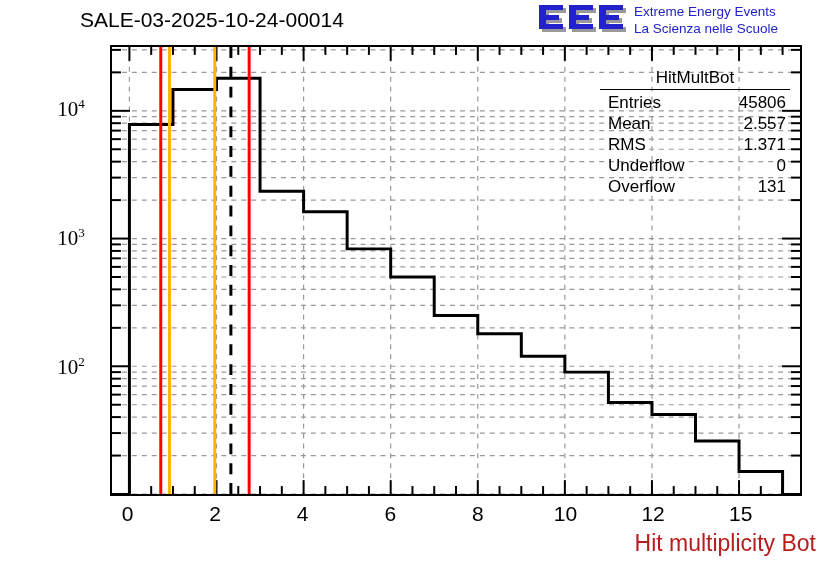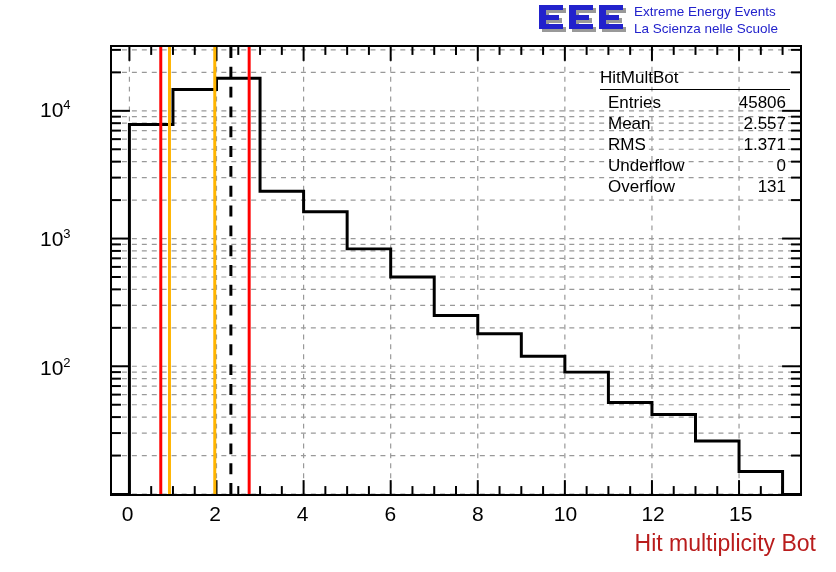--- a/index.html
+++ b/index.html
@@ -70,26 +70,27 @@
   }
   #grid-layer, #hist-layer, #marker-layer {
     position: absolute;
     left: 0; top: 0;
     width: 100%; height: 100%;
   }
 
   
   .ylab {
     position: absolute;
-    text-align: left;
+    text-align: center;
     font-size: 21px;
     color: #000;
     white-space: nowrap;
     transform: translateY(-50%);
     width: 62px;
+    font-family: Liberation Serif, serif;
   }
   .ylab sup { font-size: 13px; vertical-align: super; }
   .xlab {
     position: absolute;
     text-align: center;
     font-size: 21px;
     color: #000;
     white-space: nowrap;
     transform: translateX(-50%);
     width: 40px;
@@ -107,20 +108,21 @@
   #stats-box {
     position: absolute;
     left: 600px;
     top: 68px;
     width: 190px;
     font-size: 17px;
     color: #000;
     background: transparent;
   }
   #stats-title {
+    text-align: center;
     padding-bottom: 1px;
   }
   #stats-rule {
     border-bottom: 1.5px solid #000;
     margin: 0 0 2px 0;
   }
   .stat-row {
     display: flex;
     justify-content: space-between;
     line-height: 21px;
@@ -128,20 +130,21 @@
     gap: 24px;
   }
   .stat-row .k { text-align: left; }
   .stat-row .v { text-align: left; }
 </style>
 </head>
 <body>
 
 <div id="root">
 
+  <div id="plot-title">SALE-03-2025-10-24-00014</div>
 
   <div id="eee-logo">
     <svg id="eee-mark" viewBox="0 0 92 32" xmlns="http://www.w3.org/2000/svg">
 
       <g fill="#999999">
         <rect x="4" y="4" width="24" height="5"></rect>
         <rect x="4" y="4" width="7" height="24"></rect>
         <rect x="4" y="14" width="20" height="5"></rect>
         <rect x="4" y="23" width="24" height="5"></rect>
         <rect x="34" y="4" width="24" height="5"></rect>

